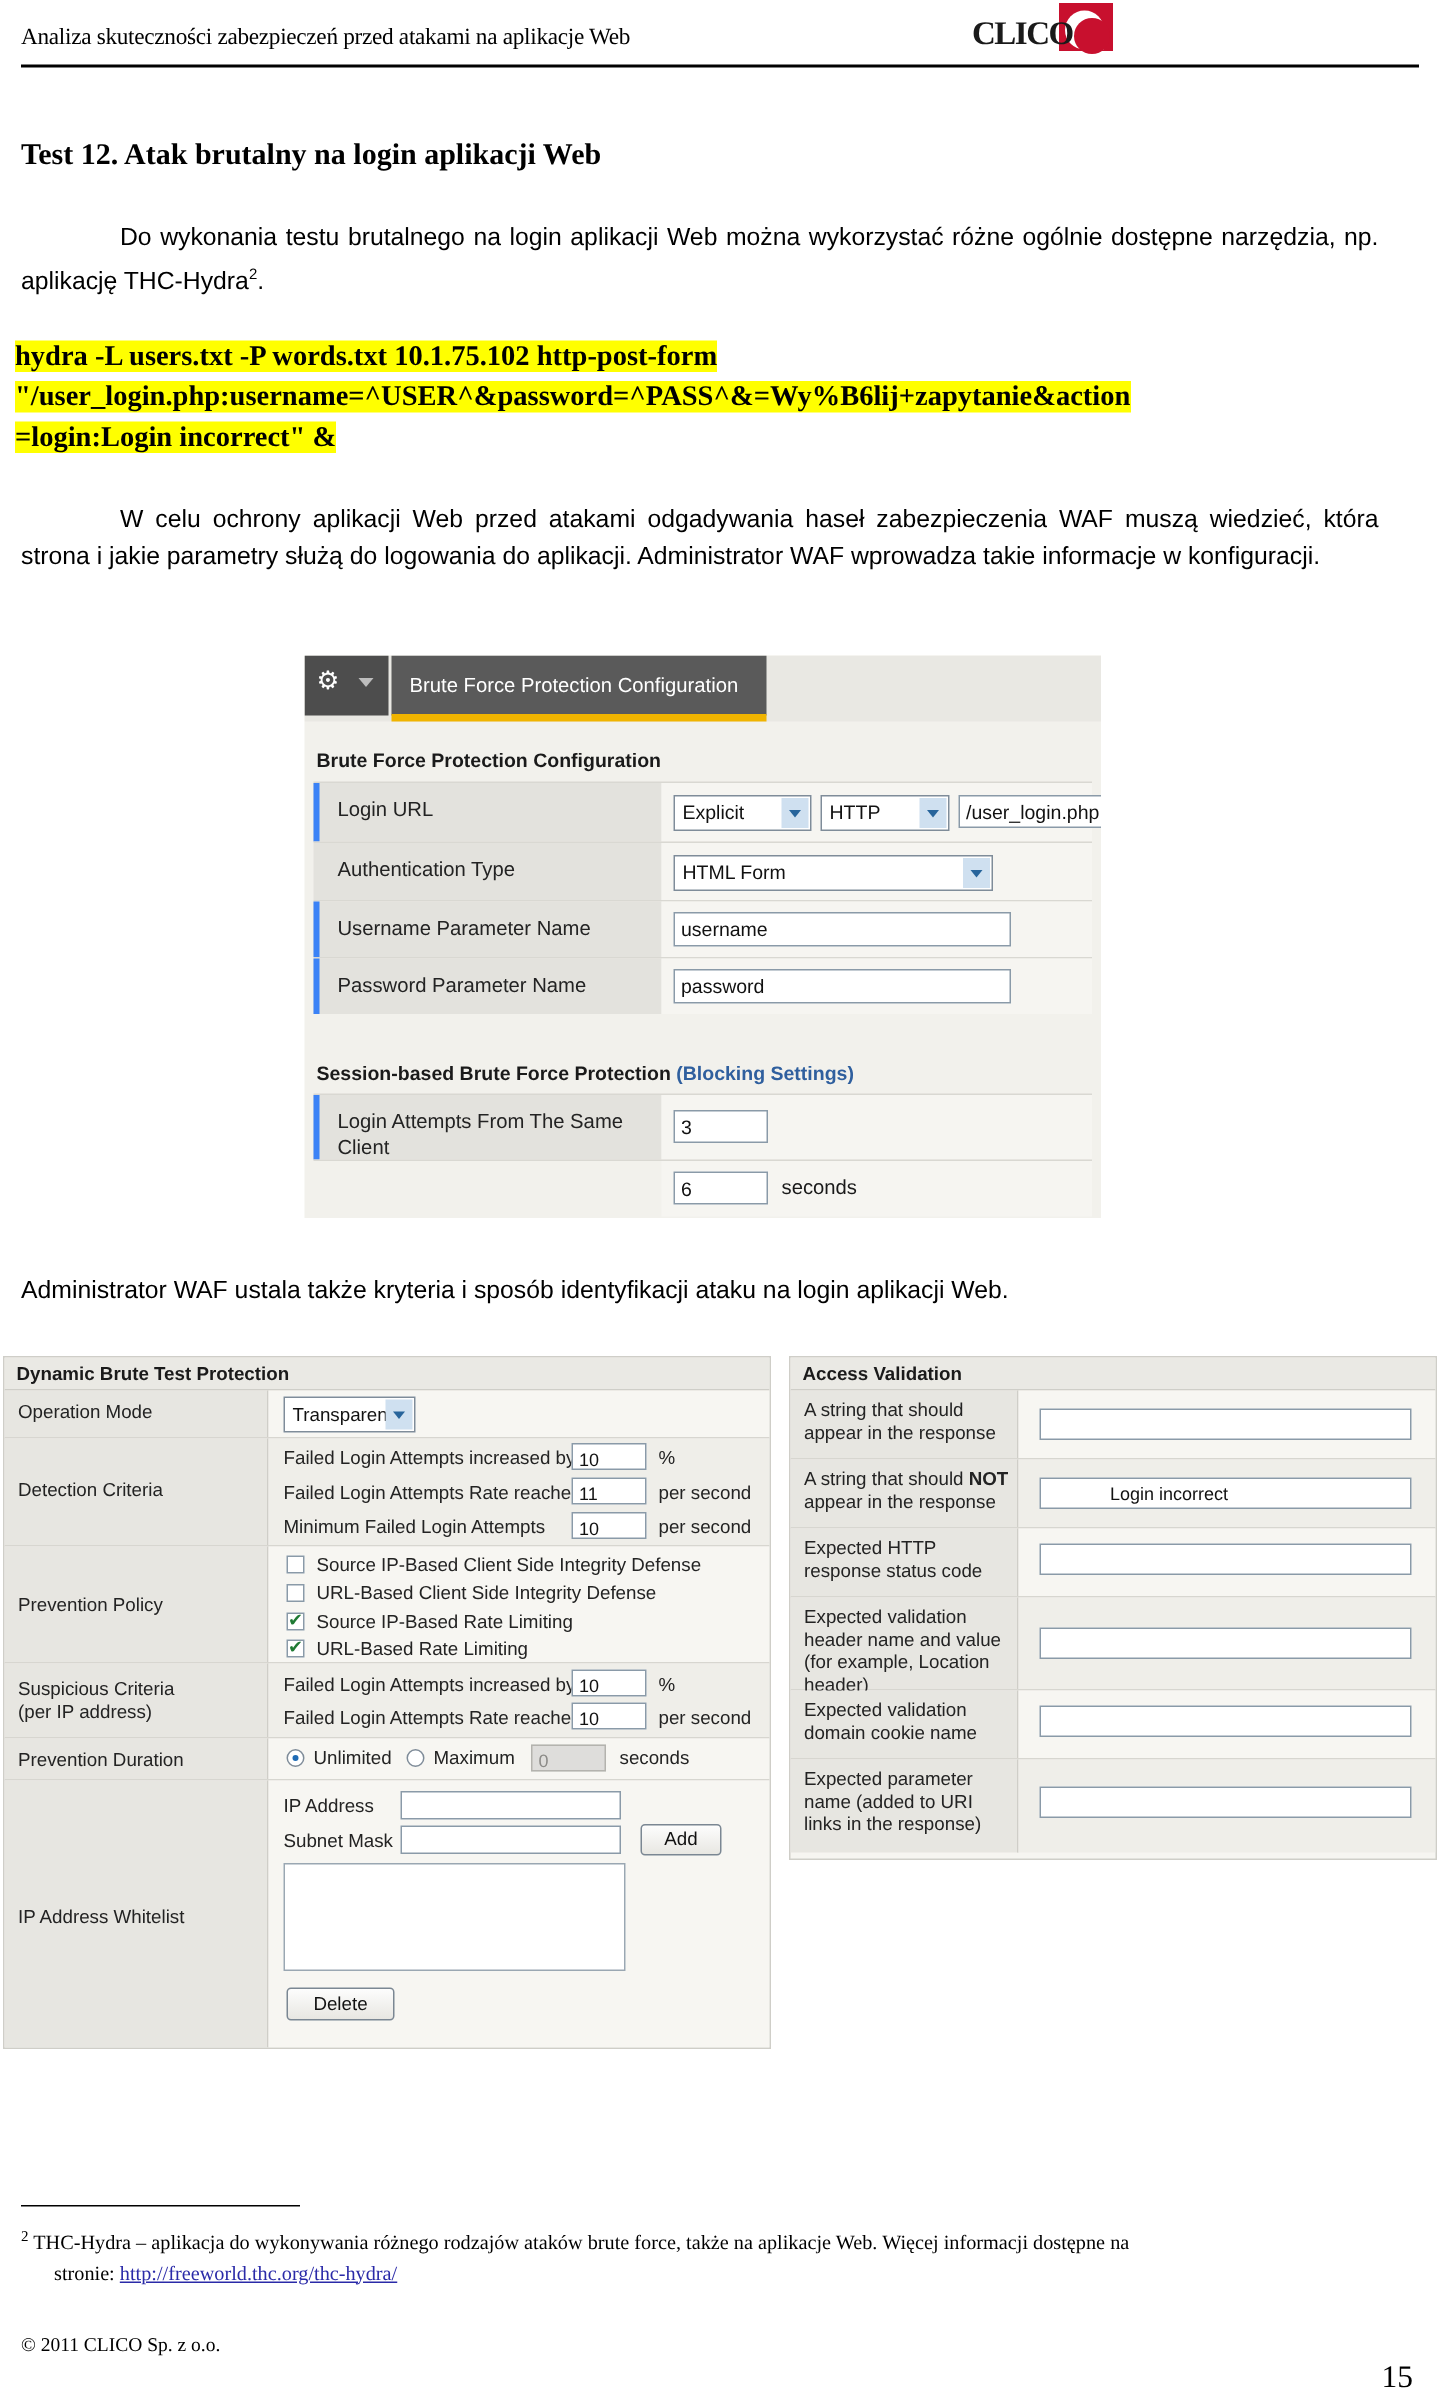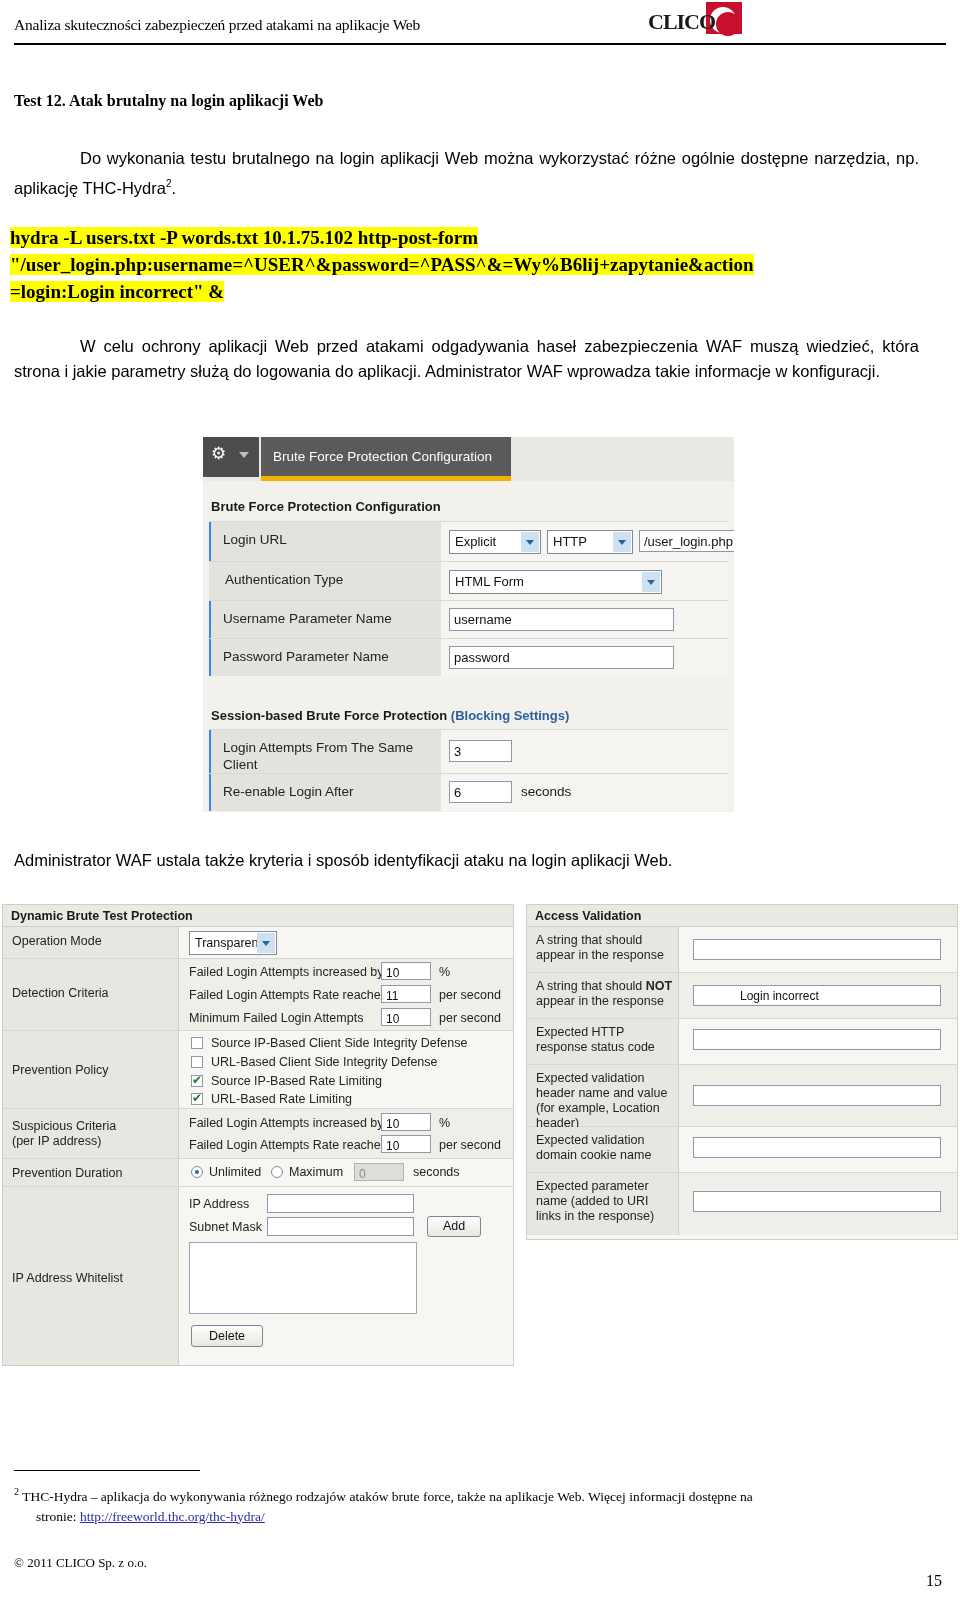--- a/index.html
+++ b/index.html
@@ -48,21 +48,21 @@
   }
   .hdr-rule {
     position:absolute; left:14px; top:43px; width:932px; height:0;
     border-top:2px solid #000;
   }
 
   
   .doc-title {
     position:absolute; left:14px; top:92px;
     font-family:"Liberation Serif", serif;
-    font-weight:bold; font-size:16px; color:#000;
+    font-weight:bold; font-size:20px; color:#000;
   }
   .para {
     position:absolute;
     font-family:"Liberation Sans", sans-serif;
     font-size:16.5px; line-height:25px; color:#000;
     text-align:justify;
   }
   .p-intro { left:14px; top:146px; width:905px; text-indent:66px; }
   .p-waf   { left:14px; top:334px; width:905px; text-indent:66px; }
   .p-mid   { left:14px; top:848px; width:905px; }
@@ -114,21 +114,21 @@
   .s1-sectionhdr {
     position:absolute; left:8px; font-weight:bold; font-size:13px; color:#1a1a1a;
     white-space:nowrap;
   }
   .s1-row {
     position:absolute; left:6px; width:519px;
     border-top:1px solid #d9d8d2;
   }
   .s1-row .lbl-cell {
     position:absolute; left:0; top:0; width:232px; height:100%;
-    background:#e3e2dd; border-left:2px solid #3b82f6;
+    background:#e3e2dd; border-left:4px solid #3b82f6;
   }
   .s1-row .lbl-cell.noaccent { border-left:4px solid transparent; }
   .s1-row .lbl {
     position:absolute; left:12px; top:9px; right:6px;
     font-size:13.5px; color:#232323; line-height:17px;
   }
   .s1-row .val-cell {
     position:absolute; left:232px; top:0; right:0; height:100%;
     background:#f6f5f1;
   }
@@ -248,21 +248,21 @@
   .footnote .fn-indent { display:block; padding-left:22px; }
   .footnote a, .footnote .url {
     color:#2a2aa8; text-decoration:underline;
   }
   .copyright {
     position:absolute; left:14px; top:1555px;
     font-family:"Liberation Serif", serif; font-size:13px; color:#000;
   }
   .pagenum {
     position:absolute; right:18px; top:1572px;
-    font-family:"Liberation Serif", serif; font-size:16px; color:#000;
+    font-family:"Liberation Serif", serif; font-size:21px; color:#000;
   }
 </style>
 </head>
 <body>
 
 <div class="page-header">
   <div class="hdr-title">Analiza skuteczności zabezpieczeń przed atakami na aplikacje Web</div>
   <div class="logo-wrap">
     <div class="logo-mark"></div>
     <div class="logo-text">CLICO</div>
@@ -356,23 +356,20 @@
   <div class="s1-row" style="top:292px; height:44px;">
     <div class="lbl-cell">
       <div class="lbl">Login Attempts From The Same Client</div>
     </div>
     <div class="val-cell">
       <div class="ui-input" style="left:8px; top:10px; width:63px; height:22px;">3</div>
     </div>
   </div>
 
   <div class="s1-row" style="top:336px; height:38px;">
-    <div class="lbl-cell">
-      <div class="lbl">Re-enable Login After</div>
-    </div>
     <div class="val-cell">
       <div class="ui-input" style="left:8px; top:7px; width:63px; height:22px;">6</div>
       <span class="plain-text" style="left:80px; top:10px;">seconds</span>
     </div>
   </div>
 </div>
 
 <div class="para p-mid">Administrator WAF ustala także kryteria i sposób identyfikacji ataku na login aplikacji Web.</div>
 
 <div class="shot2-left">

